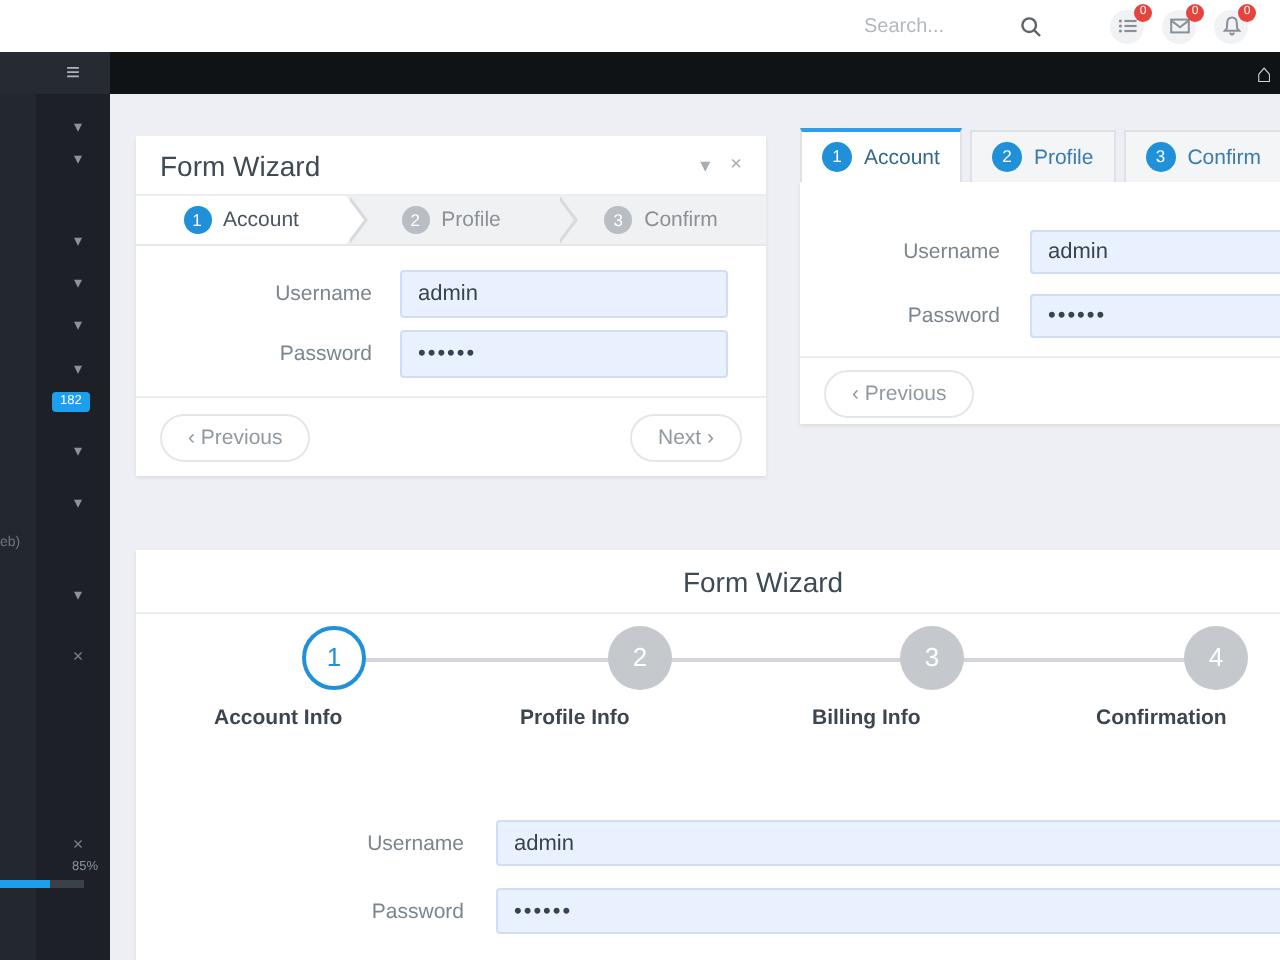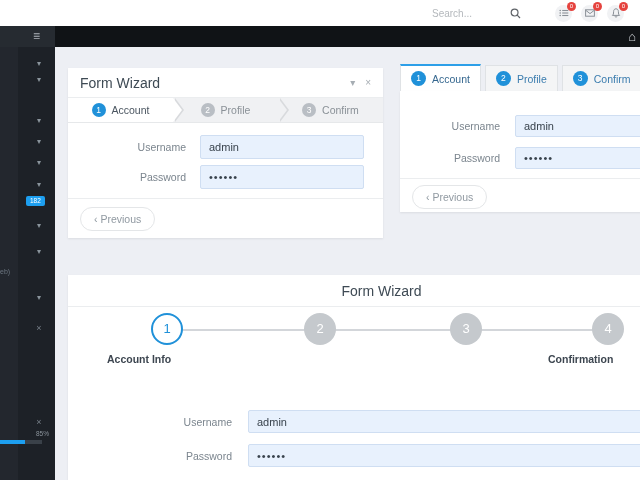--- a/index.html
+++ b/index.html
@@ -206,20 +206,21 @@
       <div class="form-row" style="left:0; top:67px; width:100%;">
         <span class="form-label" style="width:118px;">Username</span>
         <input class="winput" style="margin-left: 14px; width: 164px;" type="text" value="admin">
       </div>
       <div class="form-row" style="left:0; top:97px; width:100%;">
         <span class="form-label" style="width:118px;">Password</span>
         <input class="winput" style="margin-left: 14px; width: 164px; letter-spacing: 1px;" type="text" value="••••••">
       </div>
       <div class="footer">
         <button class="pill-btn"><span>‹</span> <span>Previous</span></button>
+        <button class="pill-btn"><span>Next</span> <span>›</span></button>
       </div>
     </div>
 
     <div class="panel panelB">
       <div class="tabs-row">
         <div class="wtab active">
           <span class="num-circle">1</span>
           <span>Account</span>
         </div>
         <div class="wtab">
@@ -248,20 +249,22 @@
     <div class="panel panelC">
       <div class="panel-header" style="height:32px;">
         <span class="panel-title">Form Wizard</span>
       </div>
       <div class="stepline"></div>
       <div class="big-circle active" style="left:83px;">1</div>
       <div class="big-circle" style="left:236px;">2</div>
       <div class="big-circle" style="left:382px;">3</div>
       <div class="big-circle" style="left:524px;">4</div>
       <div class="big-label" style="left:39px;">Account Info</div>
+      <div class="big-label" style="left:192px;">Profile Info</div>
+      <div class="big-label" style="left:338px;">Billing Info</div>
       <div class="big-label" style="left:480px;">Confirmation</div>
       <div class="form-row" style="left:0; top:135px; width:100%;">
         <span class="form-label" style="width:164px;">Username</span>
         <input class="winput" style="margin-left: 16px; width: calc(100% - 186px); height: 23px;" type="text" value="admin">
       </div>
       <div class="form-row" style="left:0; top:169px; width:100%;">
         <span class="form-label" style="width:164px;">Password</span>
         <input class="winput" style="margin-left: 16px; width: calc(100% - 186px); height: 23px; letter-spacing: 1px;" type="text" value="••••••">
       </div>
     </div>

